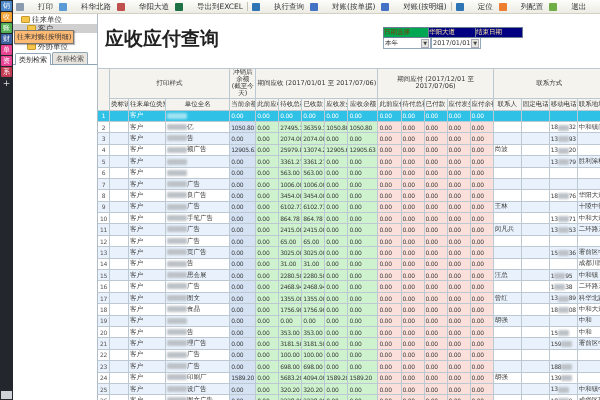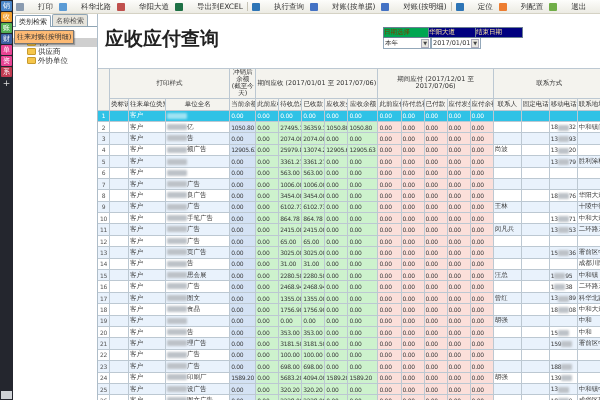--- a/index.html
+++ b/index.html
@@ -128,41 +128,41 @@
       <span class="ticon" style="background: rgb(237, 125, 49);"></span>
       <span>列配置</span>
     </div>
     <div class="tbtn">
       <span class="ticon" style="background: rgb(112, 173, 71);"></span>
       <span>退出</span>
     </div>
   </div>
 
 <div id="left-panel">
-  <div id="tabs">
-      <div class="tab active">类别检索</div>
-      <div class="tab inactive">名称检索</div>
-    </div>
   <div id="tree">
       <div class="tree-row">
         <span class="folder"></span>
         <span>往来单位</span>
       </div>
       <div class="tree-row child selected">
         <span class="folder"></span>
         <span>客户</span>
       </div>
       <div class="tree-row child">
         <span class="folder"></span>
         <span>供应商</span>
       </div>
       <div class="tree-row child">
         <span class="folder"></span>
         <span>外协单位</span>
       </div>
+    </div>
+  <div id="tabs">
+      <div class="tab active">类别检索</div>
+      <div class="tab inactive">名称检索</div>
     </div>
   <div id="tooltip">往来对账(按明细)</div>
 </div>
 
 <div id="main">
   <div id="page-title">应收应付查询</div>
 
   <div id="date-filter">
     <div class="hd" id="date-headers">
         <div class="cell" style="background: rgb(0, 166, 81); color: rgb(122, 59, 0); width: 44px;">日期选择</div>

